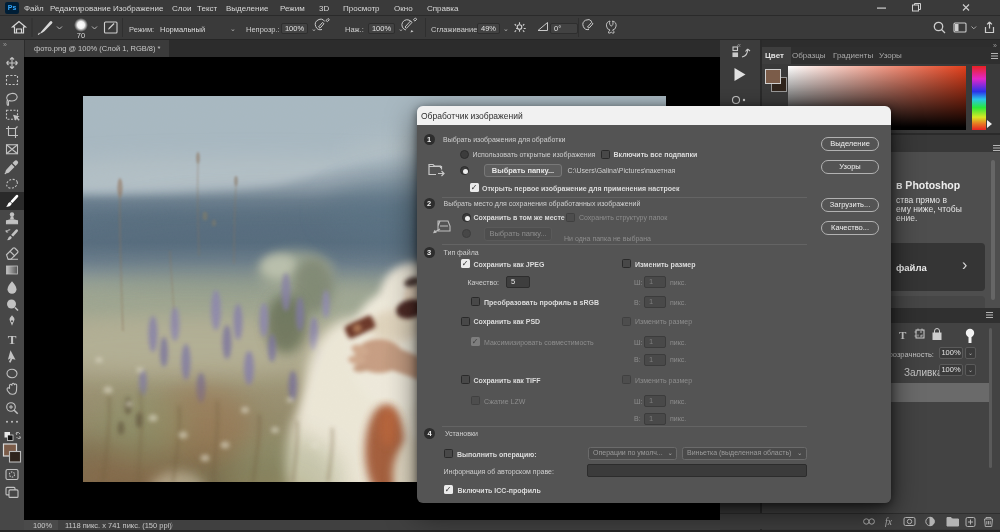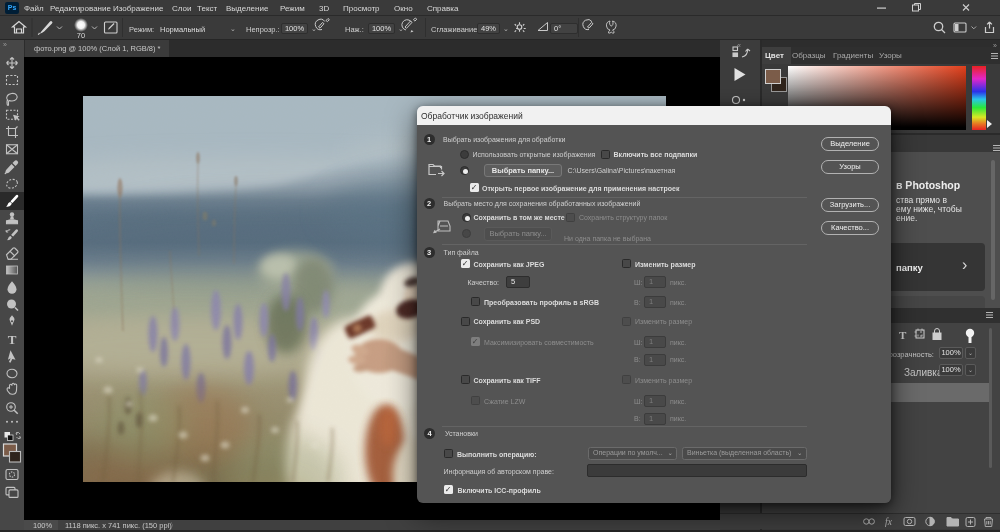--- a/index.html
+++ b/index.html
@@ -451,21 +451,21 @@
  <div class="abs" style="left:252px;top:26px;width:14px;height:64px;background:linear-gradient(to bottom,#e82222,#e326c8 20%,#2b31e8 40%,#28c5e8 52%,#2ae83a 65%,#d8e824 80%,#e87a22 90%,#e82222)"></div>
  <div class="abs" style="left:267px;top:80px;width:0;height:0;border-left:5px solid #f0f0f0;border-top:4px solid transparent;border-bottom:4px solid transparent"></div>
 
  <div class="abs" style="left:42px;top:93px;width:238px;height:2px;background:#2a2a2a"></div>
  <div class="abs" style="left:42px;top:95px;width:238px;height:17px;background:#383838"></div>
  <div class="abs" style="left:273px;top:105px;width:7px;height:1.2px;background:#b5b5b5;box-shadow:0 2.5px #b5b5b5,0 5px #b5b5b5"></div>
  <div class="abs" style="left:42px;top:112px;width:238px;height:156px;background:#4e4e4e"></div>
  <div class="abs" style="left:176px;top:139px;font-size:10.5px;font-weight:600;color:#f0f0f0">в Photoshop</div>
  <div class="abs" style="left:176px;top:156px;font-size:8.5px;color:#e6e6e6;line-height:9.2px">ства прямо в<br>ему ниже, чтобы<br>ение.</div>
  <div class="abs" style="left:120px;top:203px;width:145px;height:48px;background:#353535;border-radius:4px"></div>
- <div class="abs" style="left:176px;top:222px;font-size:9.5px;font-weight:600;color:#f0f0f0">папку</div>
+ <div class="abs" style="left:176px;top:222px;font-size:9.5px;font-weight:600;color:#f0f0f0">файла</div>
  <div class="abs" style="left:242px;top:216px;font-size:16px;color:#d8d8d8;font-weight:400">›</div>
  <div class="abs" style="left:120px;top:256px;width:145px;height:20px;background:#464646;border-radius:4px"></div>
  <div class="abs" style="left:271px;top:120px;width:4px;height:140px;background:#666;border-radius:2px"></div>
 
  <div class="abs" style="left:42px;top:268px;width:238px;height:15px;background:#303030"></div>
  <div class="abs" style="left:266px;top:272px;width:7px;height:1.2px;background:#b5b5b5;box-shadow:0 2.5px #b5b5b5,0 5px #b5b5b5"></div>
  <div class="abs" style="left:42px;top:283px;width:238px;height:190px;background:#434343"></div>
  <svg class="abs" style="left:42px;top:283px" width="238" height="24" viewBox="0 0 238 24">
   <g stroke="#cfcfcf" fill="none" stroke-width="1">
    <text x="137" y="16" font-size="11" fill="#cfcfcf" stroke="none" font-family="Liberation Serif" font-weight="bold">T</text>

